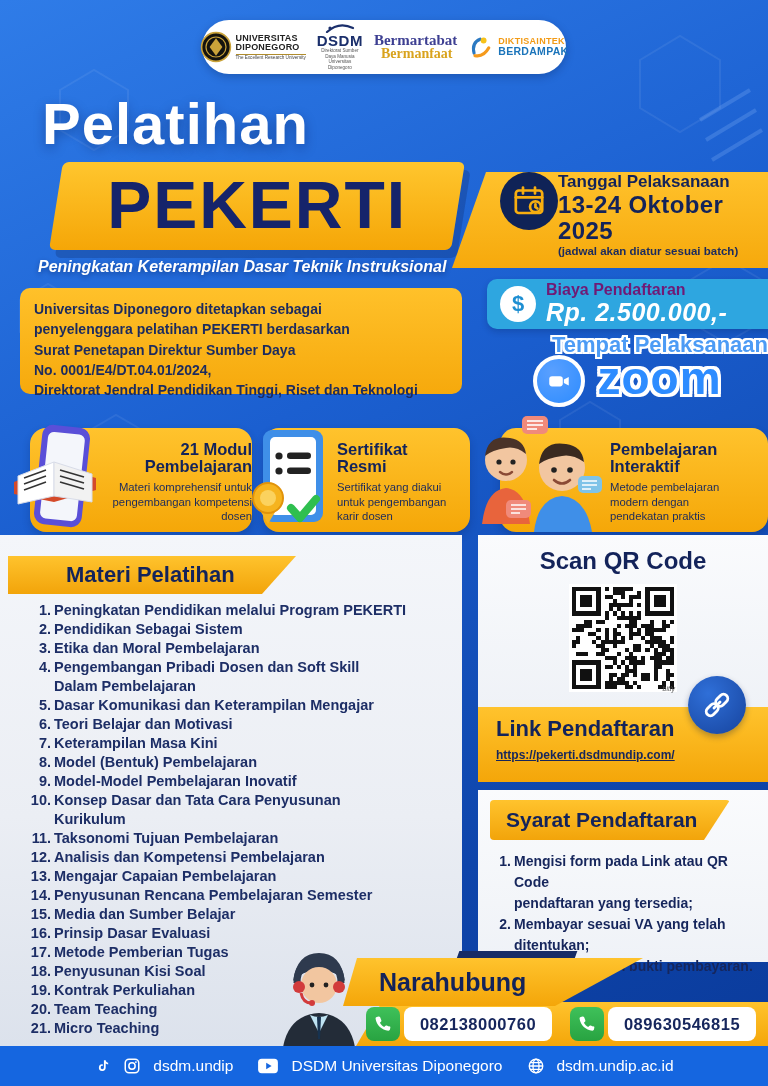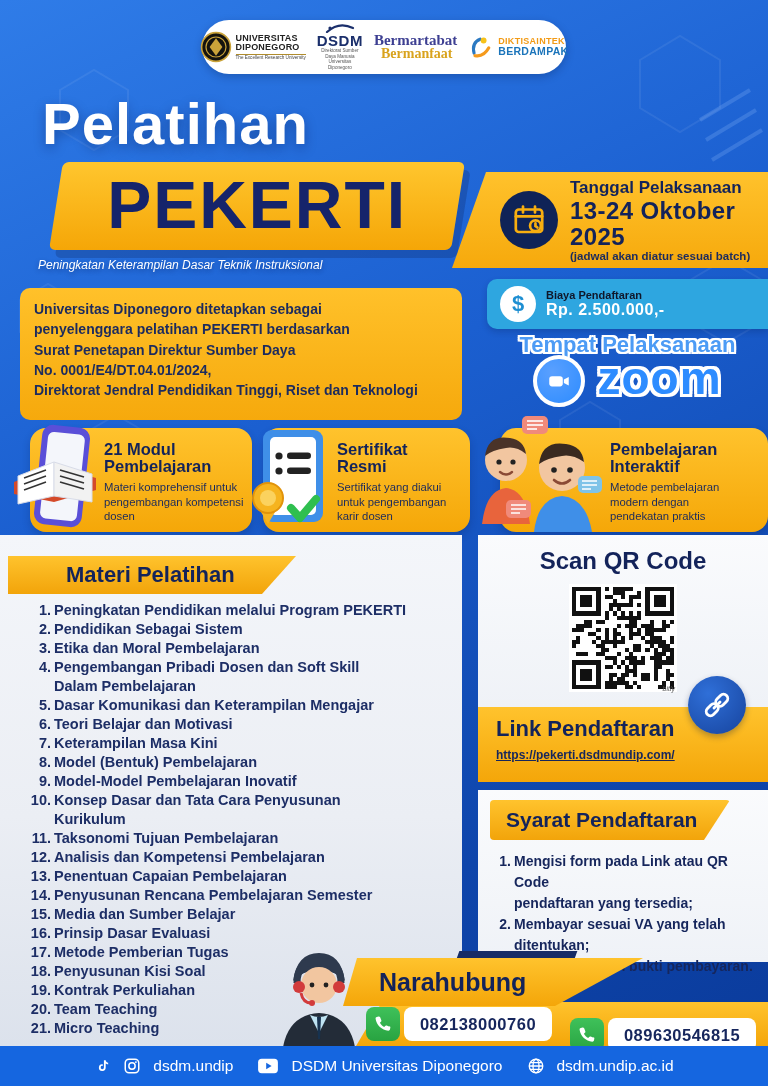--- a/index.html
+++ b/index.html
@@ -27,59 +27,59 @@
   .dikti2{font-size:10.5px;font-weight:bold;color:#1b74ba;letter-spacing:.3px;}
 
   
   .pelatihan{left:42px;top:90px;font-size:58px;font-weight:bold;color:#fff;letter-spacing:1px;z-index:2;
     text-shadow:0 4px 12px rgba(0,20,70,.35);}
   .pekerti-banner{left:56px;top:162px;width:402px;height:88px;z-index:2;
     background:linear-gradient(180deg,#ffc62e,#f5a607);transform:skewX(-9deg);border-radius:6px;
     box-shadow:7px 8px 0 rgba(8,25,70,.22);}
   .pekerti-text{transform:skewX(9deg);font-size:66px;font-weight:bold;color:#15246B;text-align:center;
     line-height:86px;letter-spacing:2px;}
-  .subtitle{left:38px;top:258px;font-size:12px;font-weight:normal;font-style:italic;color:#fff;z-index:2;
+  .subtitle{left:38px;top:258px;font-size:16px;font-weight:bold;font-style:italic;color:#fff;z-index:2;
     text-shadow:0 2px 5px rgba(0,20,70,.4);}
 
   
-  .intro-box{left:20px;top:288px;width:442px;height:132px;z-index:2;box-sizing:border-box;
+  .intro-box{left:20px;top:288px;width:442px;height:106px;z-index:2;box-sizing:border-box;
     background:linear-gradient(180deg,#ffc12a,#f6a90c);border-radius:10px;padding:11px 14px;
     color:#1c2b5e;font-size:14px;font-weight:bold;line-height:1.45;white-space:pre-line;}
 
   
   .schedule-box{left:452px;top:172px;width:316px;height:96px;z-index:1;
     background:linear-gradient(180deg,#ffc22c,#f6a90c);
     clip-path:polygon(34px 0,100% 0,100% 100%,0 100%);
-    display:flex;align-items:center;gap:12px;padding-left:48px;box-sizing:border-box;}
+    display:flex;gap:0;padding-left:48px;box-sizing:border-box;}
   .cal-circle{width:58px;height:58px;border-radius:50%;background:#0F2357;flex:none;display:grid;place-items:center;}
   .sch-label{font-size:17px;font-weight:bold;color:#13235a;}
   .sch-date{font-size:24px;font-weight:bold;color:#13235a;letter-spacing:.4px;line-height:1.1;}
   .sch-note{font-size:11.5px;font-weight:bold;color:#1c2b5e;}
 
   
   .fee-box{left:487px;top:279px;width:281px;height:50px;background:#2EA6E0;border-radius:10px 0 0 10px;z-index:1;
     display:flex;align-items:center;gap:10px;padding-left:13px;box-sizing:border-box;box-shadow:0 3px 6px rgba(5,20,60,.2);}
   .fee-circle{width:36px;height:36px;background:#fff;border-radius:50%;color:#1e8fd2;font-weight:bold;font-size:22px;
     display:grid;place-items:center;flex:none;}
-  .fee-label{font-size:11px;font-weight:bold;color:#0f172a;line-height:1.1;}
-  .fee-amount{font-size:16px;font-weight:bold;color:#fff;letter-spacing:.5px;line-height:1.15;}
-
-  
-  .venue-label{left:487px;top:332px;width:281px;text-align:center;font-size:22px;font-weight:bold;color:#4C9BF5;z-index:1;
+  .fee-label{font-size:16px;font-weight:bold;color:#701a75;line-height:1.1;}
+  .fee-amount{font-size:25px;font-weight:bold;color:#fff;letter-spacing:.5px;line-height:1.15;font-style:italic;}
+
+  
+  .venue-label{left:487px;top:332px;width:281px;text-align:right;font-size:22px;font-weight:bold;color:#4C9BF5;z-index:1;
     text-shadow:-2px -2px 0 #fff,2px -2px 0 #fff,-2px 2px 0 #fff,2px 2px 0 #fff,-2px 0 0 #fff,2px 0 0 #fff,0 -2px 0 #fff,0 2px 0 #fff;}
   .zoom-row{left:487px;top:355px;width:281px;display:flex;align-items:center;justify-content:center;gap:12px;z-index:1;}
   .zoom-circle{width:52px;height:52px;border-radius:50%;background:radial-gradient(circle at 35% 30%,#5AA0FF,#2D8CFF);
     border:4px solid #fff;display:grid;place-items:center;box-sizing:border-box;}
   .zoom-word{font-size:46px;font-weight:bold;color:#2D8CFF;letter-spacing:1px;line-height:1;padding-bottom:6px;
     text-shadow:-3px -3px 0 #fff,3px -3px 0 #fff,-3px 3px 0 #fff,3px 3px 0 #fff,-3px 0 0 #fff,3px 0 0 #fff,0 -3px 0 #fff,0 3px 0 #fff;}
 
   
   .card{position:absolute;top:428px;height:104px;background:linear-gradient(180deg,#FFC32D,#F5A708);border-radius:16px;z-index:1;
     box-sizing:border-box;padding-top:13px;box-shadow:0 4px 8px rgba(5,20,60,.2);}
-  .card1{left:30px;width:222px;padding-left:74px;}
+  .card1{left:30px;width:222px;padding-left:74px;text-align:right;}
   .card2{left:263px;width:207px;padding-left:74px;}
   .card3{left:500px;width:268px;padding-left:110px;}
   .c-title{font-size:16.5px;font-weight:bold;color:#13235A;line-height:1.02;white-space:pre-line;}
   .c-desc{font-size:11.3px;font-weight:normal;color:#1b2a5c;line-height:1.32;margin-top:5px;white-space:pre-line;}
   .illu{position:absolute;z-index:3;}
 
   
   .left-panel{left:0;top:535px;width:462px;height:511px;z-index:1;
     background:linear-gradient(180deg,#F4F6FA 0%,#EBEEF4 55%,#DCE2EC 100%);}
   .materi-banner{left:8px;top:556px;width:288px;height:38px;z-index:2;
@@ -122,21 +122,21 @@
   .nara-shadow{left:455px;top:951px;width:118px;height:24px;background:#162C66;transform:skewX(-20deg);z-index:1;}
   .nara-banner{left:343px;top:958px;width:300px;height:48px;z-index:2;
     background:linear-gradient(180deg,#FFC32D,#F4A609);
     clip-path:polygon(14px 0,100% 0,calc(100% - 88px) 100%,0 100%);
     box-sizing:border-box;padding-left:36px;}
   .nara-title{font-size:25px;font-weight:bold;color:#13235A;line-height:48px;}
   .bottom-band{left:356px;top:1002px;width:412px;height:44px;z-index:1;
     background:linear-gradient(180deg,#FFC32D,#F4A609);
     clip-path:polygon(26px 0,100% 0,100% 100%,0 100%);}
   .phone-chip{position:absolute;top:1007px;display:flex;gap:4px;z-index:2;}
-  .chip1{left:366px;} .chip2{left:570px;margin-top:11px;}
+  .chip1{left:366px;} .chip2{left:570px;}
   .phone-ico{width:34px;height:34px;background:linear-gradient(180deg,#3FC15A,#28A341);border-radius:8px;
     display:grid;place-items:center;flex:none;}
   .phone-pill{width:148px;height:34px;background:#fff;border-radius:8px;display:grid;place-items:center;
     font-size:16.5px;font-weight:bold;color:#16265C;letter-spacing:.5px;}
   .support{left:277px;top:947px;z-index:3;}
 
   
   .footer{left:0;top:1046px;width:768px;height:40px;background:#1566E0;z-index:4;
     display:flex;align-items:center;justify-content:center;gap:24px;}
   .f-group{display:flex;align-items:center;gap:12px;}
@@ -402,21 +402,21 @@
         <span class="txt">Taksonomi Tujuan Pembelajaran</span>
       </div>
 
       <div class="row">
         <span class="num">12.</span>
         <span class="txt">Analisis dan Kompetensi Pembelajaran</span>
       </div>
 
       <div class="row">
         <span class="num">13.</span>
-        <span class="txt">Penentuan Capaian Pembelajaran</span>
+        <span class="txt">Mengajar Capaian Pembelajaran</span>
       </div>
 
       <div class="row">
         <span class="num">14.</span>
         <span class="txt">Penyusunan Rencana Pembelajaran Semester</span>
       </div>
 
       <div class="row">
         <span class="num">15.</span>
         <span class="txt">Media dan Sumber Belajar</span>

